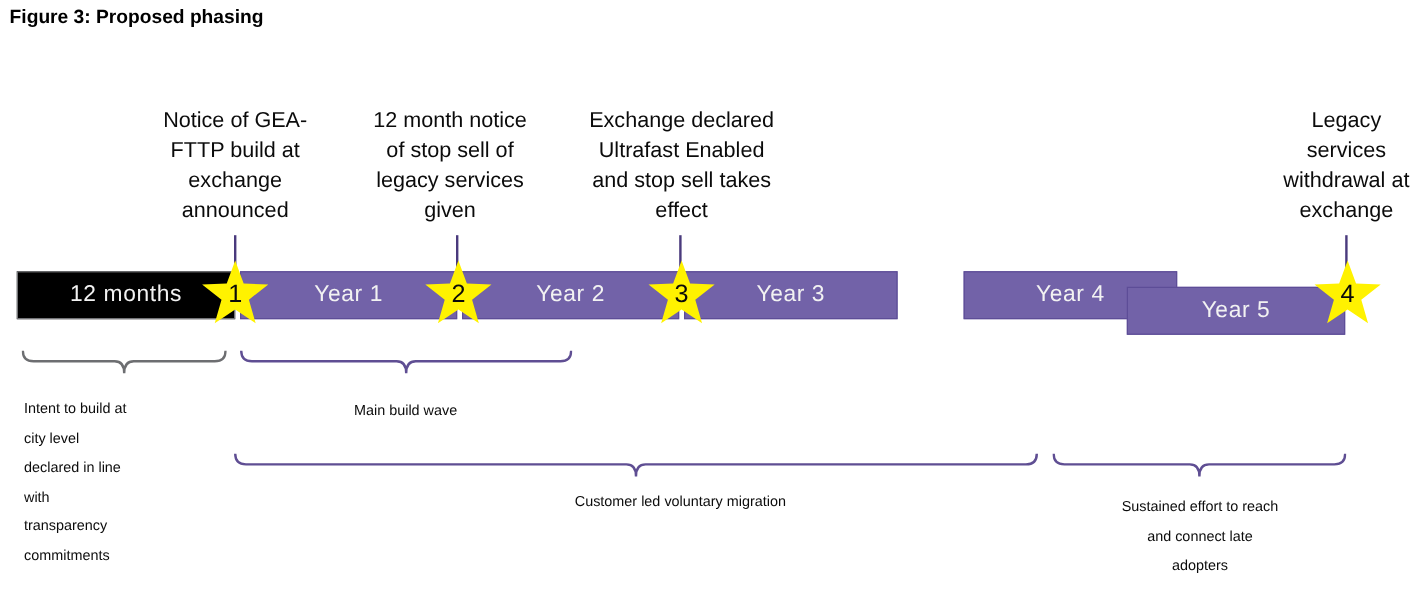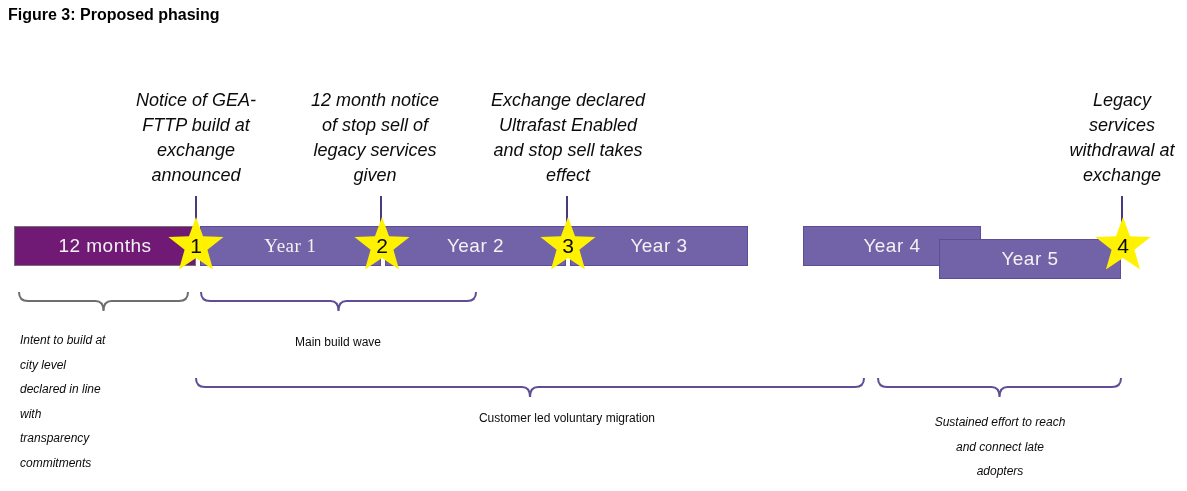--- a/index.html
+++ b/index.html
@@ -3,35 +3,35 @@
 <meta charset="utf-8">
 <style>
   html,body{margin:0;padding:0;background:#ffffff;}
   .canvas{
     position:relative;width:1187px;height:491px;background:#ffffff;overflow:hidden;
     font-family:"Liberation Sans", sans-serif;color:#0b0b0b;
   }
   .title{
     position:absolute;left:8px;top:6px;font-size:16px;font-weight:bold;color:#000;
   }
-  .ml{white-space:pre-line;font-style:italic;}
+  .ml{white-space:pre-line;}
   .milestone-label{
     position:absolute;top:88px;width:220px;text-align:center;
     font-size:18px;line-height:25px;color:#0b0b0b;
   }
   .connector{
     position:absolute;top:196px;width:2px;height:31px;background:#4a3a7d;
   }
   .segment{
     position:absolute;top:226px;height:40px;box-sizing:border-box;
     display:flex;align-items:center;justify-content:center;
     font-size:19px;color:#f2f2f2;letter-spacing:0.5px;
   }
   .seg-purple{background:#7262a8;border:1px solid #5d4d97;}
-  .seg-gray{background:#701a75;border:1px solid #737477;}
+  .seg-gray{background:#000000;border:1px solid #737477;}
   .star{
     position:absolute;top:216px;width:60px;height:60px;
   }
   .star svg{position:absolute;left:0;top:0;}
   .star-num{
     position:absolute;left:0;top:2px;width:60px;height:56px;
     display:flex;align-items:center;justify-content:center;
     font-size:21px;color:#0a0a0a;
   }
   .brace{position:absolute;height:22px;}
@@ -66,21 +66,21 @@
 exchange</div>
 
   <div class="connector" style="left:195px;"></div>
   <div class="connector" style="left:380px;"></div>
   <div class="connector" style="left:566px;"></div>
   <div class="connector" style="left:1121px;"></div>
 
   <div class="segment seg-gray" style="left:14px;width:182px;">
       <span>12 months</span>
     </div>
-  <div class="segment seg-purple" style="left:200px;width:181px;font-family:Liberation Serif, serif;">
+  <div class="segment seg-purple" style="left:200px;width:181px;">
       <span>Year 1</span>
     </div>
   <div class="segment seg-purple" style="left:385px;width:181px;">
       <span>Year 2</span>
     </div>
   <div class="segment seg-purple" style="left:570px;width:178px;">
       <span>Year 3</span>
     </div>
   <div class="segment seg-purple" style="left:756px;width:178px;margin-left:47px;">
       <span>Year 4</span>

